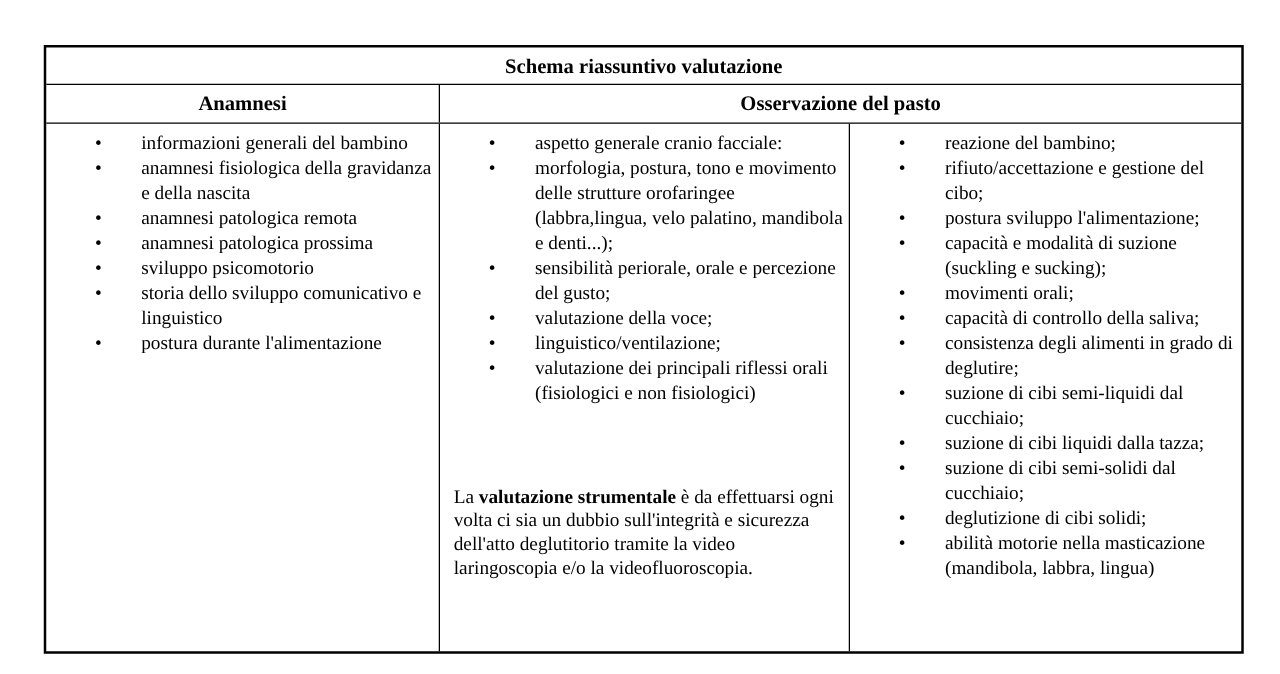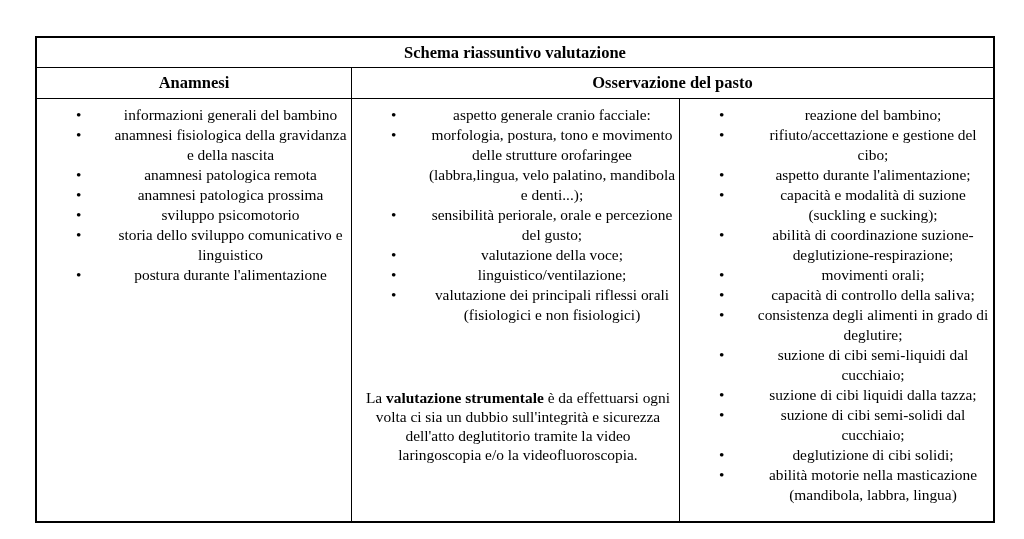--- a/index.html
+++ b/index.html
@@ -64,21 +64,20 @@
   }
   .header-cell.cell-1, .header-cell.cell-2,
   .body-cell.cell-1, .body-cell.cell-2 {
     border-right: 1px solid #000000;
   }
   .body-cell {
     box-sizing: border-box;
     padding-top: 6px;
     font-size: 15.4px;
     line-height: 20px;
-    text-align: center;
   }
   ul.bullet-list {
     list-style: none;
     margin: 0;
     padding: 0;
   }
   .bullet-list li {
     position: relative;
     padding: 0 3px 0 76px;
   }
@@ -132,23 +131,22 @@
             <li>linguistico/ventilazione;</li>
             <li>valutazione dei principali riflessi orali (fisiologici e non fisiologici)</li>
           </ul>
         <p class="note"><span>La </span><strong>valutazione strumentale</strong><span> è da effettuarsi ogni volta ci sia un dubbio sull'integrità e sicurezza dell'atto deglutitorio tramite la video laringoscopia e/o la videofluoroscopia.</span></p>
       </div>
 
       <div class="body-cell cell-3">
         <ul class="bullet-list">
             <li>reazione del bambino;</li>
             <li>rifiuto/accettazione e gestione del cibo;</li>
-            <li>aspetto durante l'alimentazione;</li>
+            <li>postura sviluppo l'alimentazione;</li>
             <li>capacità e modalità di suzione (suckling e sucking);</li>
-            <li>abilità di coordinazione suzione-deglutizione-respirazione;</li>
             <li>movimenti orali;</li>
             <li>capacità di controllo della saliva;</li>
             <li>consistenza degli alimenti in grado di deglutire;</li>
             <li>suzione di cibi semi-liquidi dal cucchiaio;</li>
             <li>suzione di cibi liquidi dalla tazza;</li>
             <li>suzione di cibi semi-solidi dal cucchiaio;</li>
             <li>deglutizione di cibi solidi;</li>
             <li>abilità motorie nella masticazione (mandibola, labbra, lingua)</li>
           </ul>
       </div>

